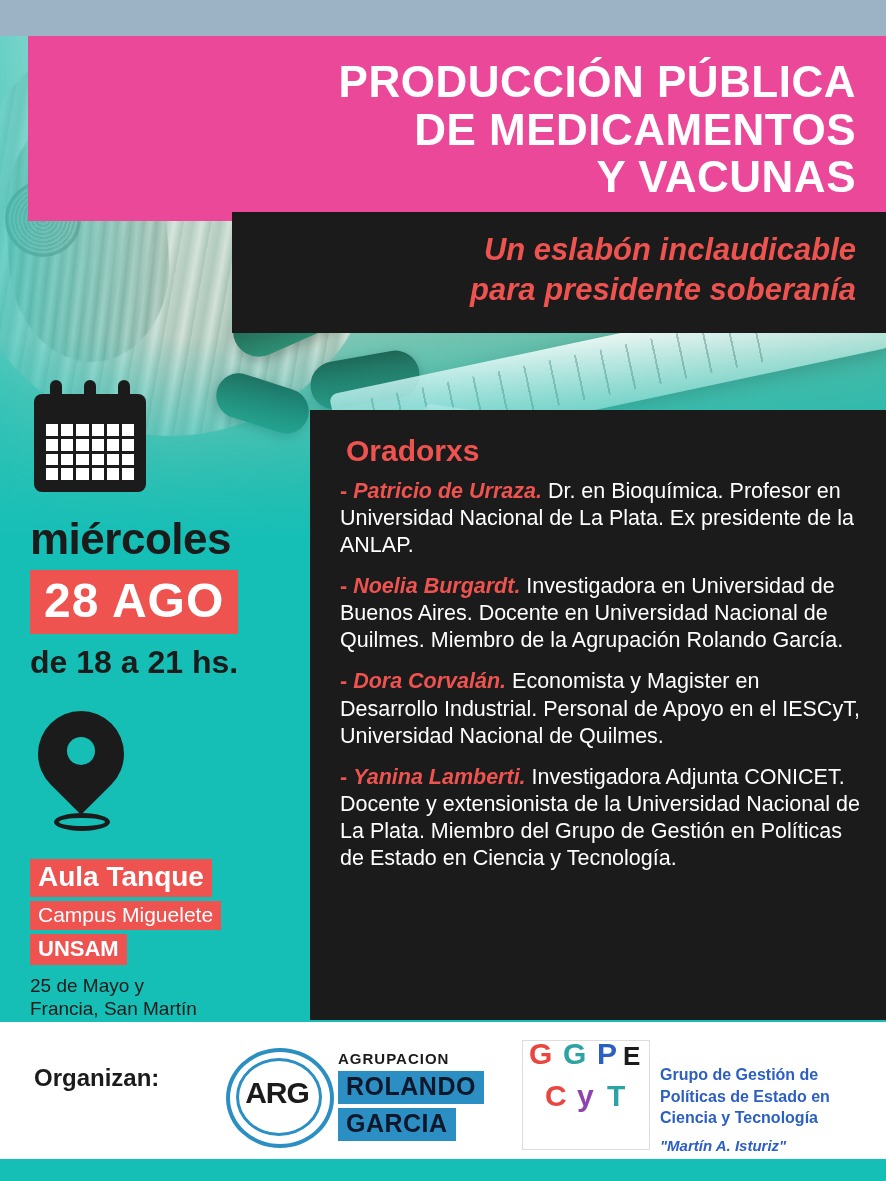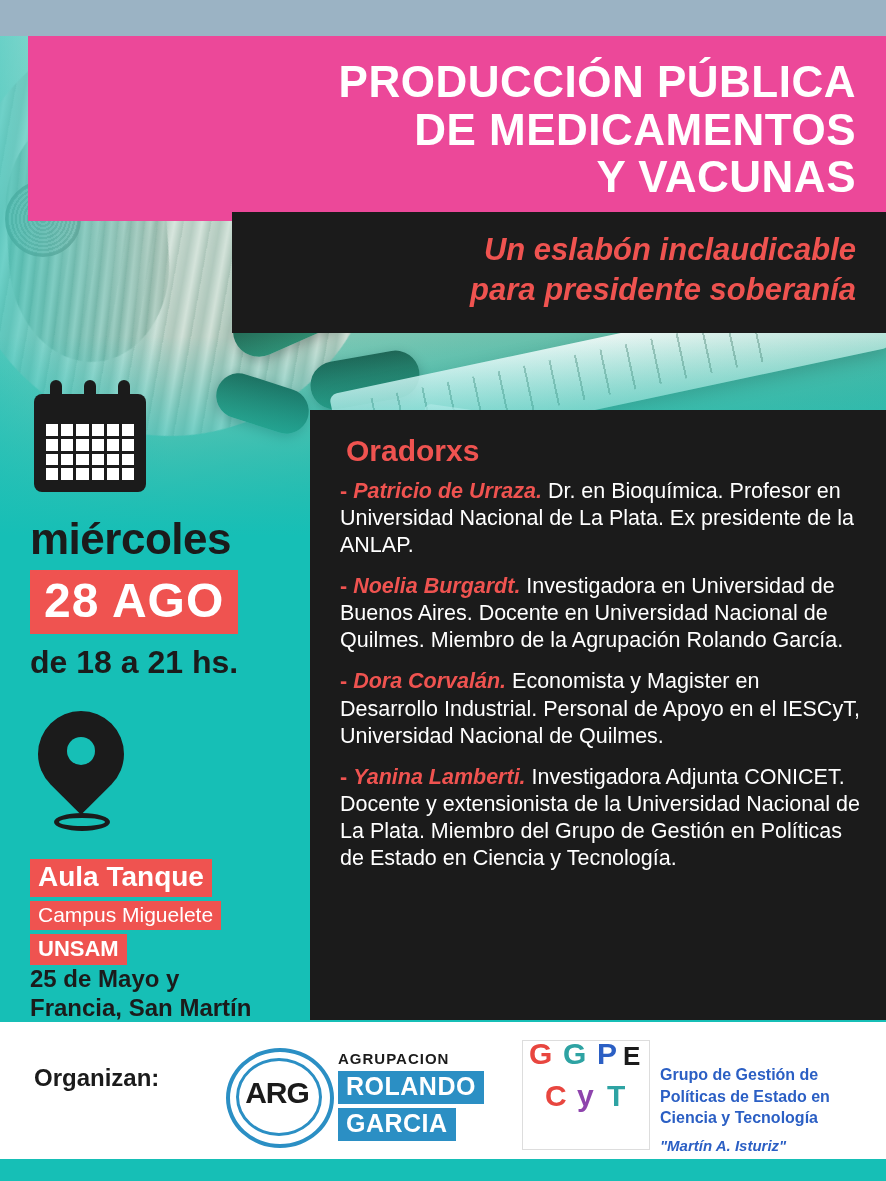--- a/index.html
+++ b/index.html
@@ -268,25 +268,25 @@
   .venue-unsam {
     margin-top: 4px;
     display: inline-block;
     background: #ef5350;
     color: #ffffff;
     font-size: 22px;
     font-weight: 800;
     padding: 2px 8px 3px 8px;
   }
   .venue-address {
-    margin-top: 0;
-    font-size: 24px;
+    margin-top: 10px;
+    font-size: 19px;
     line-height: 1.2;
     color: #1b1b1b;
-    font-weight: 700;
+    font-weight: 400;
   }
 
   
   .speakers {
     position: absolute;
     left: 310px;
     top: 410px;
     width: 576px;
     height: 610px;
     background: #1b1b1b;
@@ -373,21 +373,21 @@
   }
   .agrup .small {
     font-size: 15px;
     font-weight: 800;
     color: #1b1b1b;
     letter-spacing: 1px;
   }
   .agrup .band {
     display: inline-block;
     background: #2b8fc4;
-    color: #ffffff;
+    color: #0f172a;
     font-size: 25px;
     font-weight: 800;
     padding: 1px 8px 3px 8px;
     margin-top: 4px;
     letter-spacing: 0.5px;
   }
   .wordcloud {
     position: absolute;
     left: 522px;
     top: 18px;

